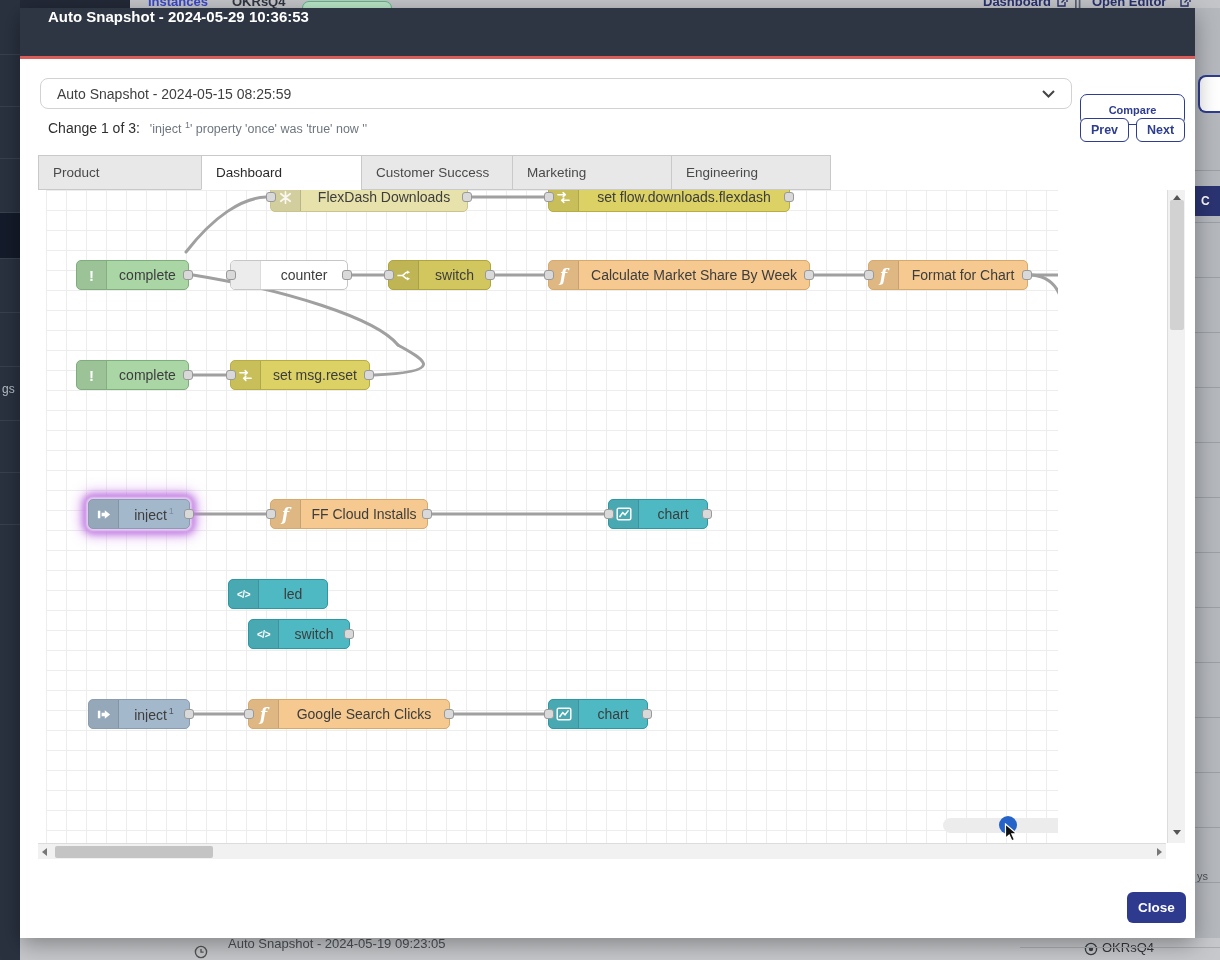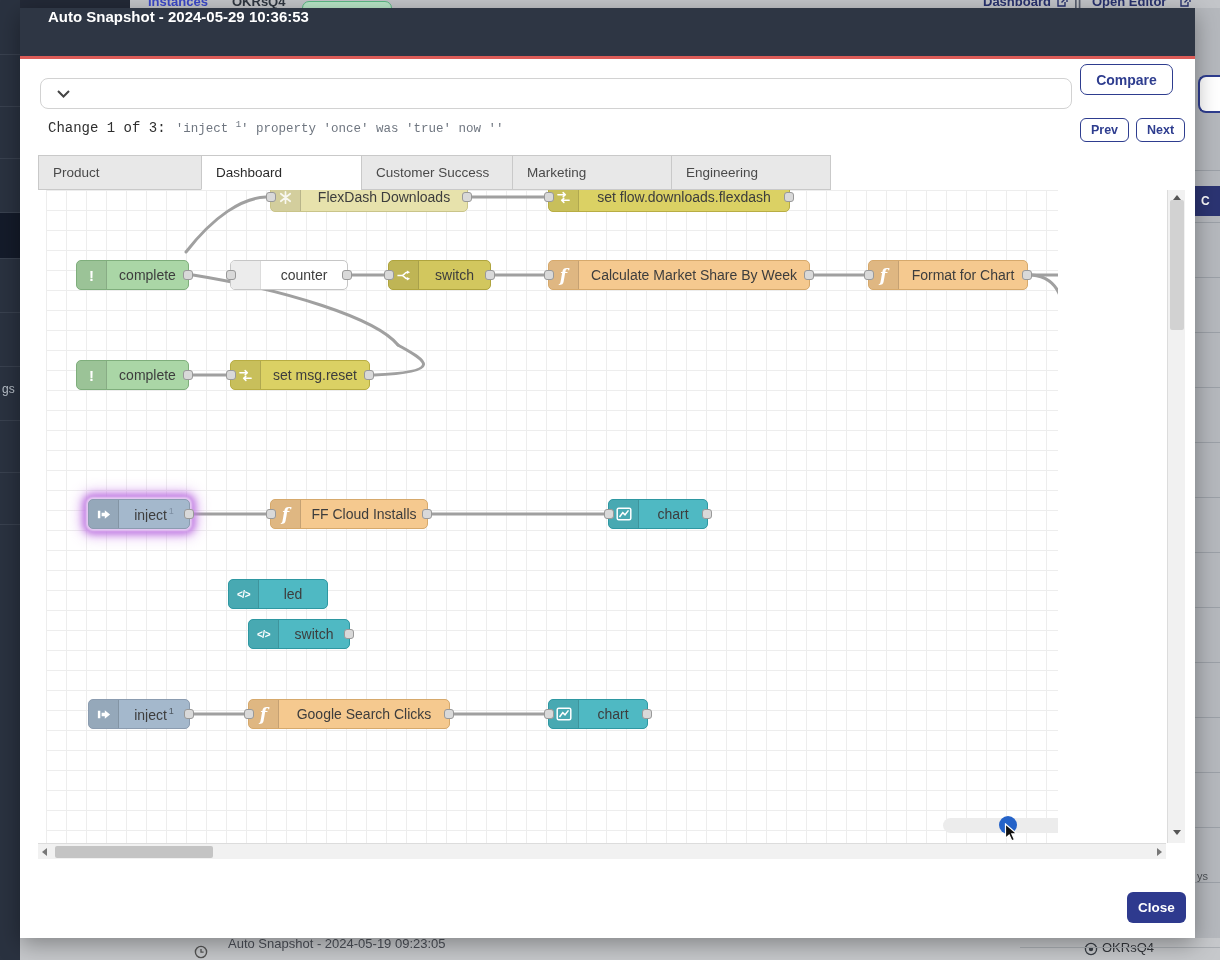--- a/index.html
+++ b/index.html
@@ -29,24 +29,24 @@
   #modal{position:absolute;left:20px;top:8px;width:1175px;height:930px;background:#fff;z-index:5;
      box-shadow:0 6px 22px rgba(0,0,0,0.35);}
   #modal-header{height:48px;background:#2e3644;display:flex;padding-left:28px;}
   #modal-title{color:#fff;font-size:15px;font-weight:bold;}
   #modal-redline{height:3px;background:#dd5c58;}
   #snapshot-select{position:absolute;left:20px;top:70px;width:1032px;height:31px;border:1px solid #d2d2d2;
      border-radius:8px;display:flex;align-items:center;padding:0 16px;cursor:pointer;background:#fff;}
   #snapshot-select .val{font-size:14px;color:#3f3f3f;flex:1;}
   .outline-btn{position:absolute;background:#fff;border:1.5px solid #2e3d8f;border-radius:7px;
      color:#2e3d8f;font-weight:bold;font-family:inherit;cursor:pointer;}
-  #compare-btn{left:1060px;top:56px;width:93px;height:31px;font-size:14px;}
+  #compare-btn{left:1060px;top:86px;width:105px;height:31px;font-size:11px;}
   #prev-btn{left:1060px;top:110px;width:49px;height:24px;font-size:12.5px;border-radius:6px;}
   #next-btn{left:1116px;top:110px;width:49px;height:24px;font-size:12.5px;border-radius:6px;}
-  #change-row{position:absolute;left:28px;top:112px;display:flex;align-items:flex-start;font-family:Liberation Mono, monospace;}
+  #change-row{position:absolute;left:28px;top:112px;display:flex;align-items:flex-start;}
   #change-label{font-size:14px;color:#2f2f2f;}
   #change-detail{font-size:12.5px;color:#6f7680;margin-left:10px;}
   #change-detail sup{font-size:9px;}
   
   #tabs{position:absolute;left:18px;top:147px;height:35px;display:flex;}
   .tab{height:35px;border:1px solid #c9c9c9;background:#e8e8e8;color:#4a4a4a;font-size:13.5px;
      display:flex;align-items:center;padding-left:14px;margin-left:-1px;cursor:pointer;}
   .tab:first-child{margin-left:0;}
   .tab.active{background:#fff;color:#2b2b2b;border-bottom-color:#fff;}
   
@@ -161,20 +161,21 @@
   <div class="bs-line"></div>
 </div>
 
 <div id="modal">
   <div id="modal-header">
     <span id="modal-title">Auto Snapshot - 2024-05-29 10:36:53</span>
   </div>
   <div id="modal-redline"></div>
 
   <div id="snapshot-select">
+    <span class="val">Auto Snapshot - 2024-05-15 08:25:59</span>
     <svg width="13" height="8" viewBox="0 0 13 8">
       <path d="M1,1 L6.5,6.5 L12,1" stroke="#444" stroke-width="2" fill="none"></path>
     </svg>
   </div>
   <button class="outline-btn" id="compare-btn">Compare</button>
 
   <div id="change-row">
     <span id="change-label">Change 1 of 3:</span>
     <span id="change-detail"><span>'inject </span><sup>1</sup><span>' property 'once' was 'true' now ''</span></span>
   </div>

